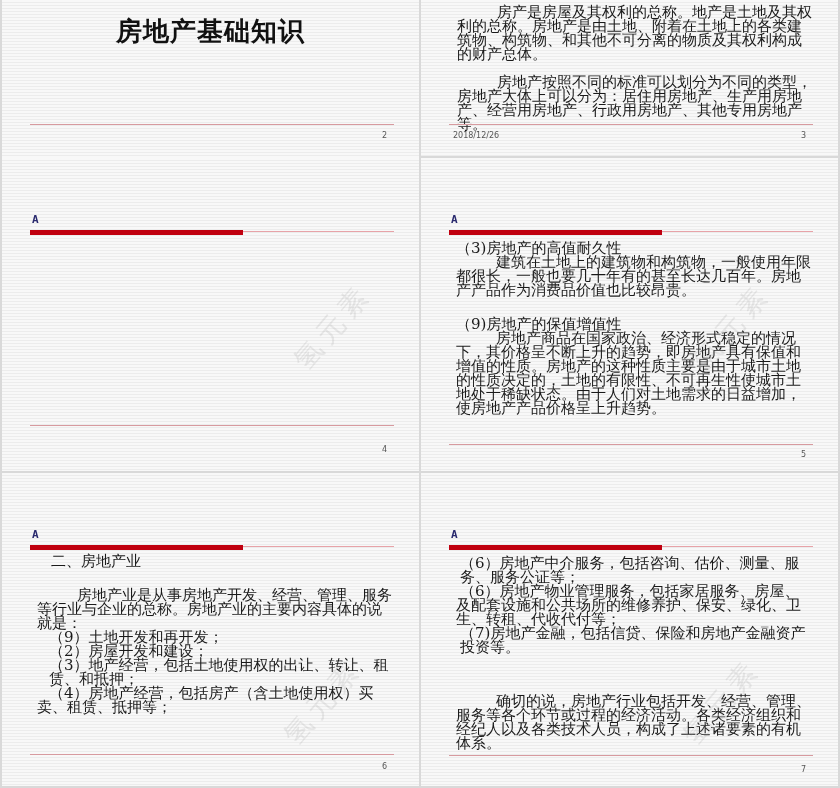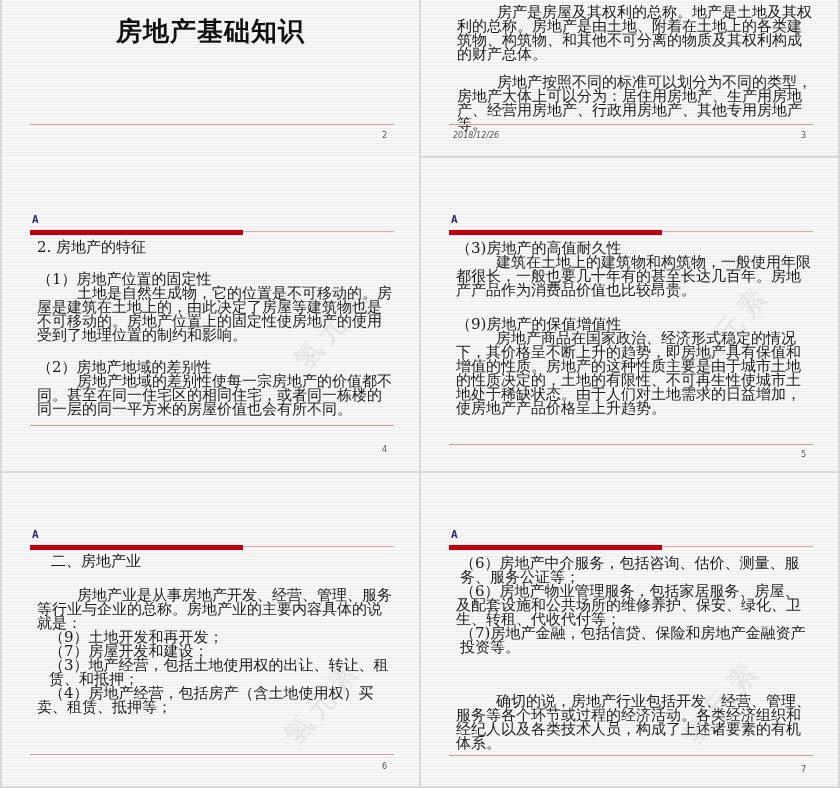--- a/index.html
+++ b/index.html
@@ -88,37 +88,28 @@
     <div class="page-num" style="top:131px;">2</div>
   </div>
 
   <div class="slide s3">
     <div class="body-text" style="top:5px; left:36px;">
       <p class="indent">房产是房屋及其权利的总称。地产是土地及其权利的总称。房地产是由土地、附着在土地上的各类建筑物、构筑物、和其他不可分离的物质及其权利构成的财产总体。</p>
       <p style="height:14px;"></p>
       <p class="indent">房地产按照不同的标准可以划分为不同的类型，房地产大体上可以分为：居住用房地产、生产用房地产、经营用房地产、行政用房地产、其他专用房地产等。</p>
     </div>
     <div class="footer-line" style="top:124px;"></div>
-    <div class="date" style="top:131px;font-style:italic;">2018/12/26</div>
+    <div class="date" style="top:131px;">2018/12/26</div>
     <div class="page-num" style="top:131px;">3</div>
   </div>
 
   <div class="slide s4">
     <div class="slide-letter">A</div>
     <div class="red-bar"></div>
     <div class="pink-line"></div>
-    <div class="body-text" style="top:82px;">
-      <p class="h">2. 房地产的特征</p>
-      <p style="height:18px;"></p>
-      <p class="h">（1）房地产位置的固定性</p>
-      <p class="indent">土地是自然生成物，它的位置是不可移动的。房屋是建筑在土地上的，由此决定了房屋等建筑物也是不可移动的。房地产位置上的固定性使房地产的使用受到了地理位置的制约和影响。</p>
-      <p style="height:18px;"></p>
-      <p class="h">（2）房地产地域的差别性</p>
-      <p class="indent">房地产地域的差别性使每一宗房地产的价值都不同。甚至在同一住宅区的相同住宅，或者同一栋楼的同一层的同一平方米的房屋价值也会有所不同。</p>
-    </div>
     <div class="watermark" style="left:280px; top:150px;">氢元素</div>
     <div class="footer-line" style="top:267px;"></div>
     <div class="page-num" style="top:287px;">4</div>
   </div>
 
   <div class="slide s5">
     <div class="slide-letter">A</div>
     <div class="red-bar"></div>
     <div class="pink-line"></div>
     <div class="body-text" style="top:83px;">
@@ -135,21 +126,21 @@
 
   <div class="slide s6">
     <div class="slide-letter">A</div>
     <div class="red-bar"></div>
     <div class="pink-line"></div>
     <div class="body-text" style="top:81px;">
       <p class="h" style="padding-left:14px;">二、房地产业</p>
       <p style="height:20px;"></p>
       <p class="indent">房地产业是从事房地产开发、经营、管理、服务等行业与企业的总称。房地产业的主要内容具体的说就是：</p>
       <p style="padding-left:12px;">（9）土地开发和再开发；</p>
-      <p style="padding-left:12px;">（7）房屋开发和建设；</p>
+      <p style="padding-left:12px;">（2）房屋开发和建设；</p>
       <p style="padding-left:12px;">（3）地产经营，包括土地使用权的出让、转让、租赁、和抵押；</p>
       <p style="text-indent:12px;">（4）房地产经营，包括房产（含土地使用权）买卖、租赁、抵押等；</p>
     </div>
     <div class="watermark" style="left:270px; top:210px;">氢元素</div>
     <div class="footer-line" style="top:281px;"></div>
     <div class="page-num" style="top:289px;">6</div>
   </div>
 
   <div class="slide s7">
     <div class="slide-letter">A</div>

